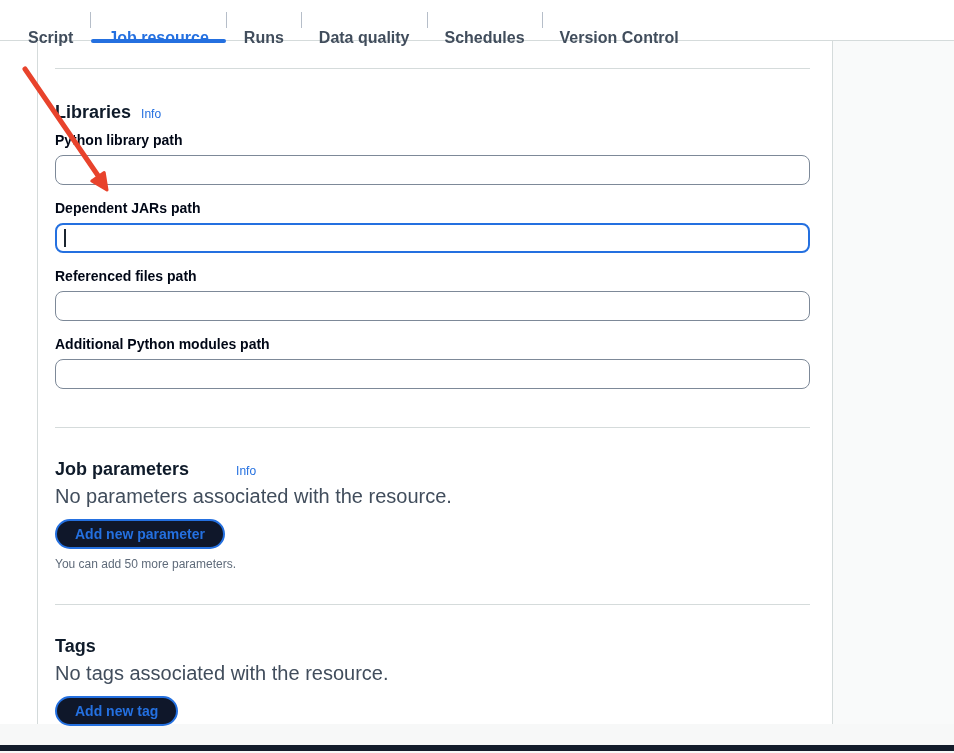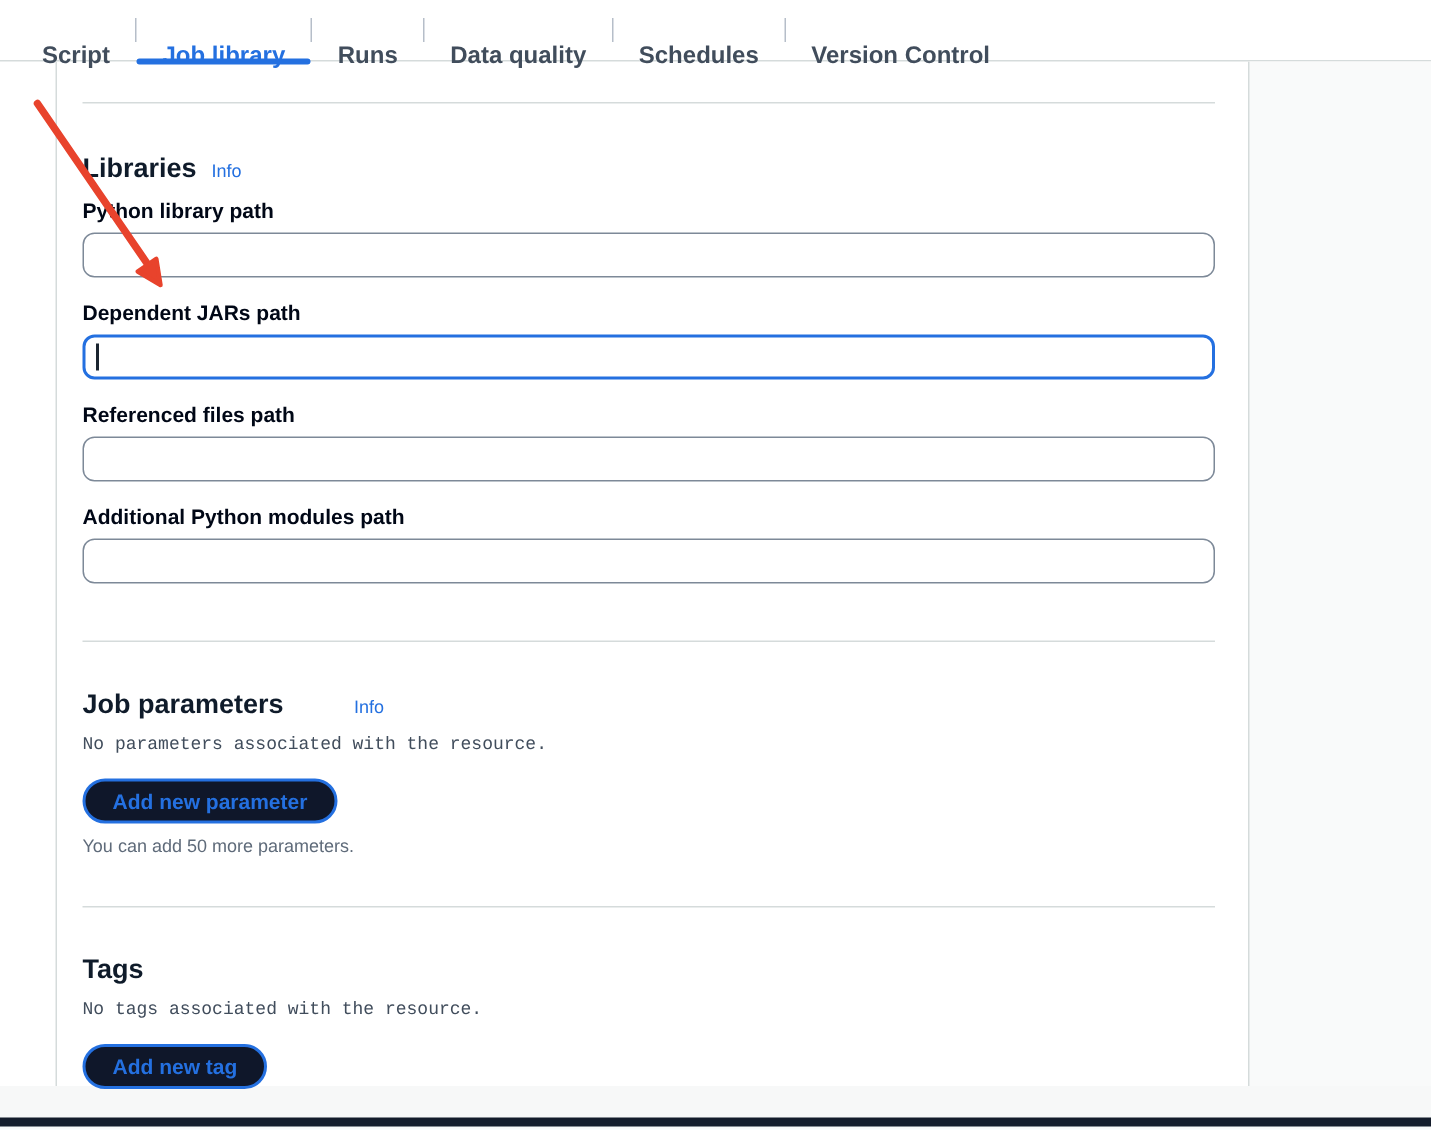--- a/index.html
+++ b/index.html
@@ -97,23 +97,22 @@
     font-size: 14px; color: #16212e;
     outline: none;
   }
   .text-input.focused { border: 2px solid #2470e0; }
   .caret {
     position: absolute; left: 9px; top: 6px;
     width: 1.5px; height: 18px; background: #1b2530;
   }
 
   .empty-text {
-    font-size: 12px; color: #414d5c; line-height: 18px;
+    font-size: 20px; color: #414d5c; line-height: 18px;
     margin-top: 7px;
-    font-family: Liberation Mono, monospace;
   }
   .pill-button {
     display: inline-block;
     margin-top: 14px;
     height: 30px; line-height: 26px;
     padding: 0 18px;
     border: 2px solid #2470e0; border-radius: 16px;
     background: #0f172a;
     color: #2470e0; font-size: 14px; font-weight: 700;
     font-family: "Liberation Sans", sans-serif;
@@ -131,21 +130,21 @@
     width: 150px; height: 170px;
     pointer-events: none; z-index: 10;
   }
 </style>
 </head>
 <body>
 
 <nav class="tabbar">
   <div class="tab">Script</div>
   <div class="tab-sep"></div>
-  <div class="tab active">Job library</div>
+  <div class="tab active">Job resource</div>
   <div class="tab-sep"></div>
   <div class="tab">Runs</div>
   <div class="tab-sep"></div>
   <div class="tab">Data quality</div>
   <div class="tab-sep"></div>
   <div class="tab">Schedules</div>
   <div class="tab-sep"></div>
   <div class="tab">Version Control</div>
 </nav>
 

